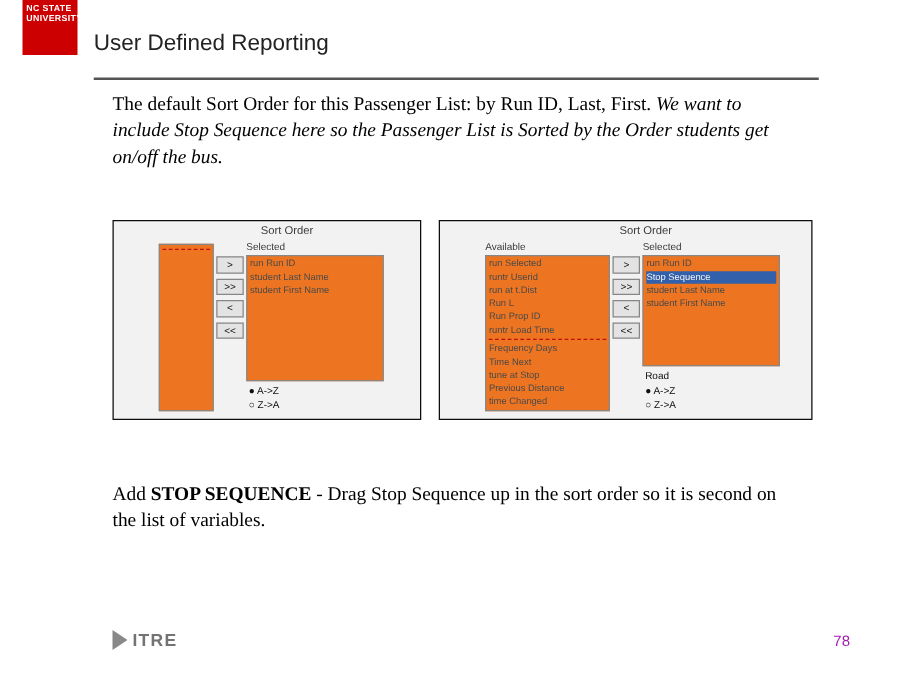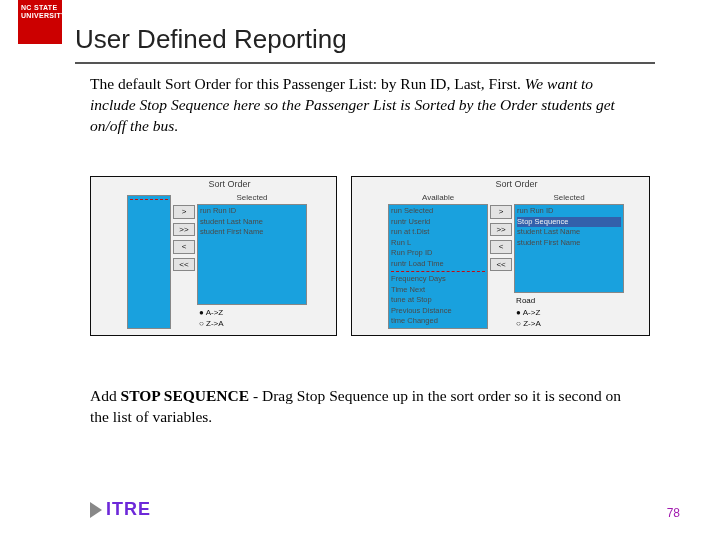--- a/index.html
+++ b/index.html
@@ -23,21 +23,21 @@
     font-size: 7px;
     font-weight: bold;
     line-height: 1.1;
     padding: 4px 3px;
     letter-spacing: 0.3px;
   }
   .title {
     position: absolute;
     top: 24px;
     left: 75px;
-    font-size: 26px;
+    font-size: 18px;
     font-family: Arial, sans-serif;
     color: #222;
   }
   .title-underline {
     position: absolute;
     top: 62px;
     left: 75px;
     width: 580px;
     height: 2px;
     background: #555;
@@ -84,28 +84,27 @@
     height: 140px;
     padding: 2px 4px;
     gap: 2px;
   }
   .col {
     display: flex;
     flex-direction: column;
     font-size: 8px;
   }
   .col-header {
-    text-align: center;
     font-size: 8px;
     color: #333;
     margin-bottom: 2px;
   }
   .listbox {
     border: 1px solid #888;
-    background: #0ea5e9;
+    background: #f97316;
     flex: 1;
     overflow: hidden;
     font-size: 7.5px;
     color: #444;
     line-height: 1.4;
     padding: 1px 2px;
   }
   .listbox .item { white-space: nowrap; }
   .listbox .item.selected { background: #2a5db0; color: #fff; }
   .btns {
@@ -162,22 +161,22 @@
     font-family: Arial, sans-serif;
   }
   .footer-logo .arrow {
     width: 0; height: 0;
     border-top: 8px solid transparent;
     border-bottom: 8px solid transparent;
     border-left: 12px solid #888;
   }
   .footer-logo .txt {
     font-weight: bold;
-    font-size: 18px;
-    color: #6d28d9;
+    font-size: 14px;
+    color: #737373;
     letter-spacing: 1px;
     text-align: center;
   }
   .page-num {
     position: absolute;
     bottom: 20px;
     right: 40px;
     font-family: Arial, sans-serif;
     font-size: 12px;
     color: #a21caf;

